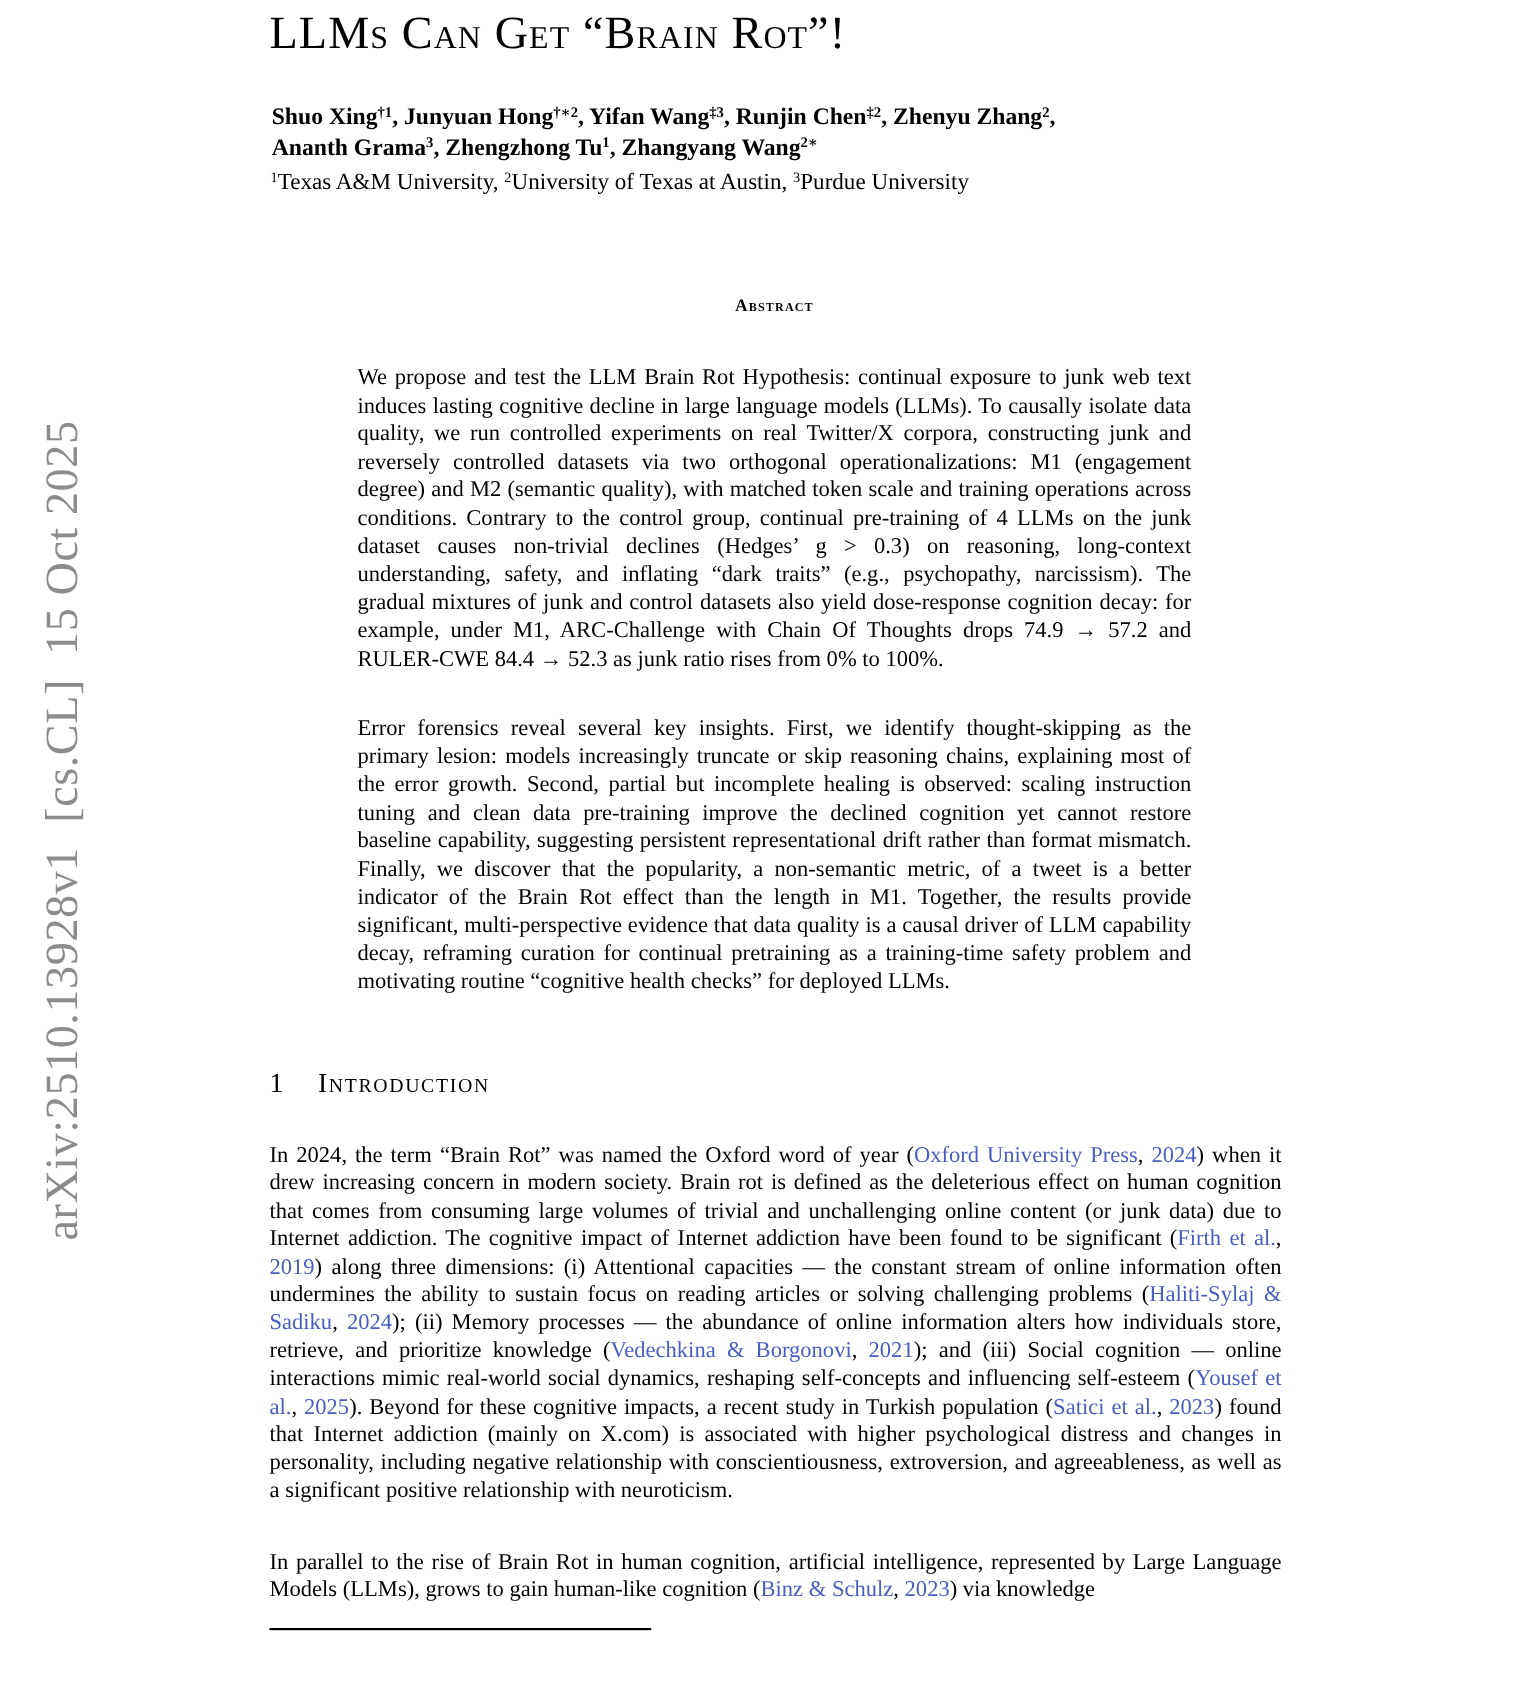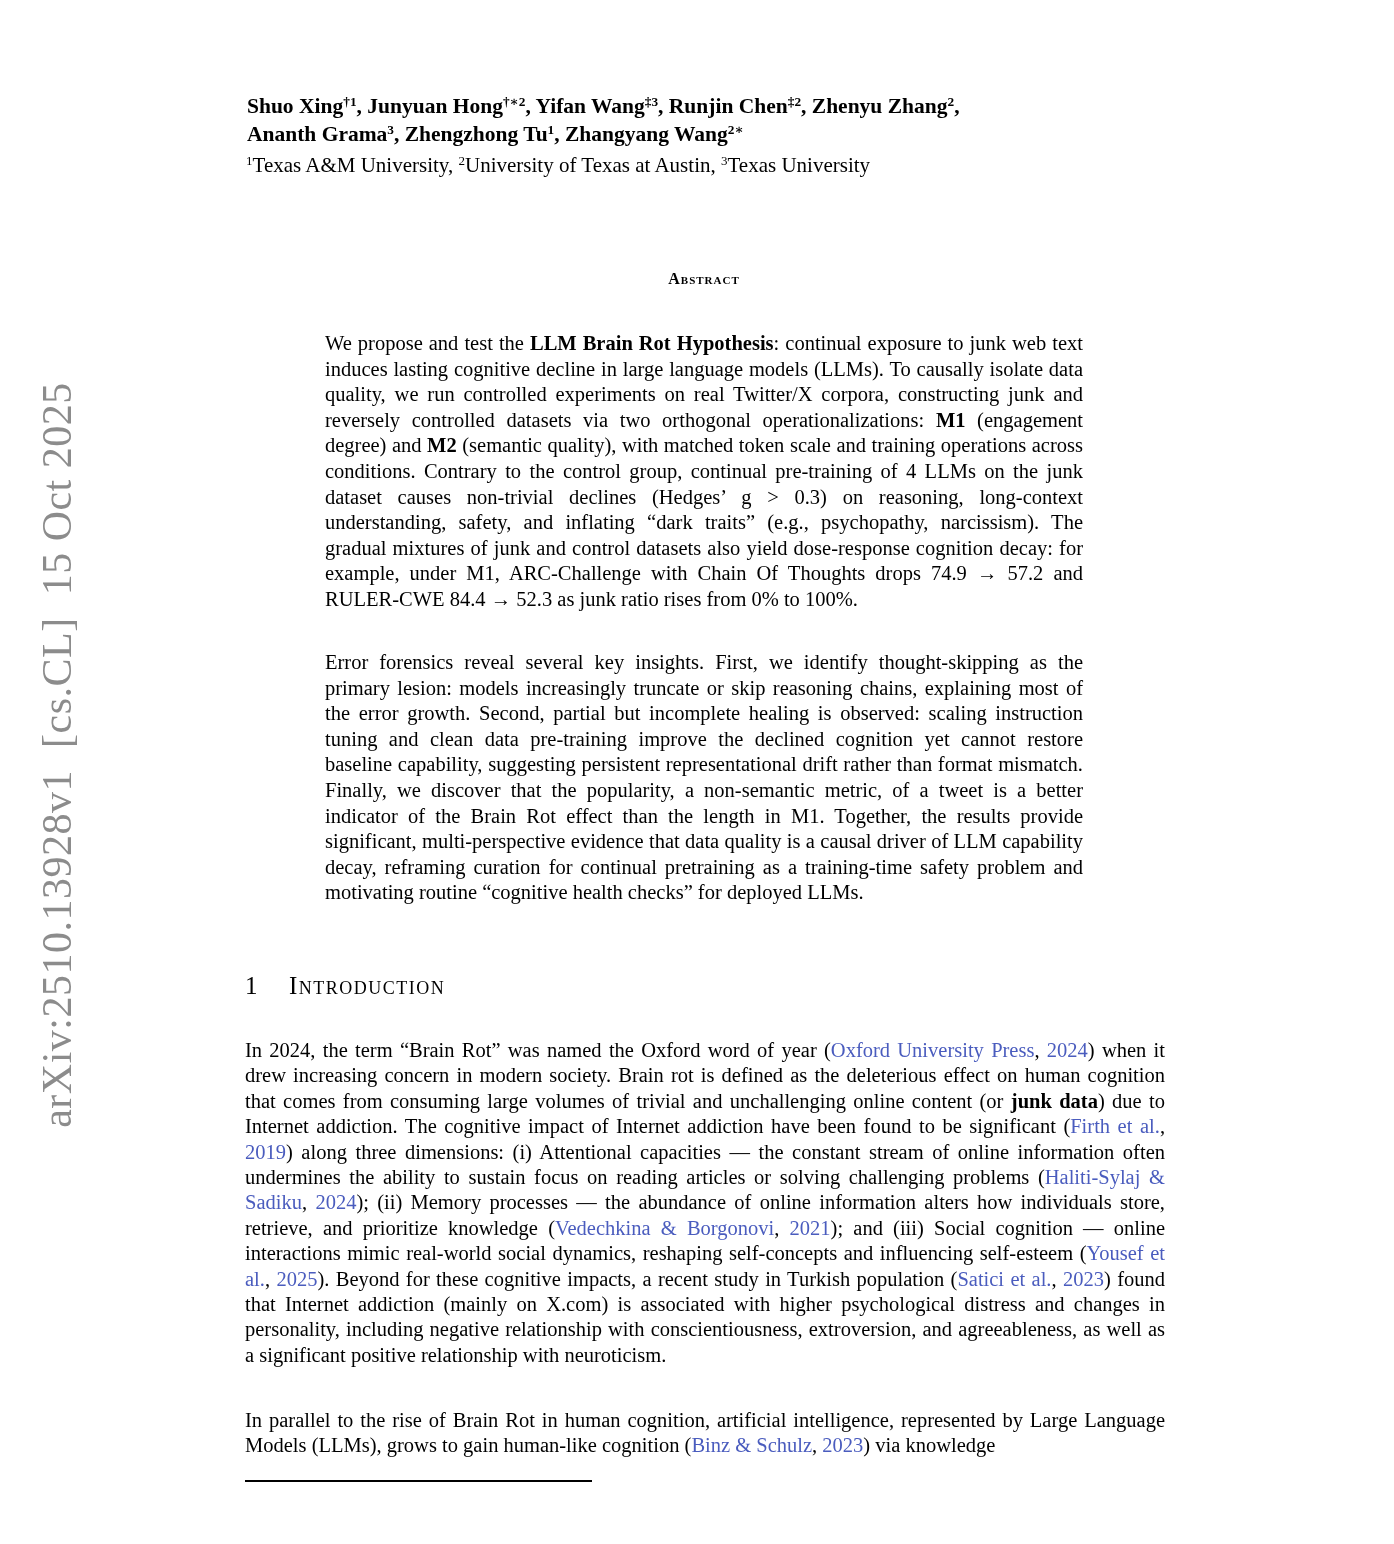--- a/index.html
+++ b/index.html
@@ -65,38 +65,39 @@
 
   .footrule{
     position:absolute;left:245px;top:1480px;width:347px;
     border-top:2px solid #000;
   }
   .footnote{
     position:absolute;left:245px;top:1487px;width:922px;
     font-size:17.5px;line-height:21.5px;text-align:justify;text-indent:26px;
   }
 
-  .b{font-weight:bold;}
+  .b{font-weight:normal;}
   .i{}
   .link{color:var(--link);margin-top:26px;}
   .url{color:var(--url);}
   .mono{font-family:"DejaVu Sans Mono","Liberation Mono",monospace;font-size:93%;}
   .sup{font-size:62%;position:relative;top:-0.55em;line-height:0;}
 </style>
 </head>
 <body>
 
 <div class="page">
 
   <div class="watermark">arXiv:2510.13928v1  [cs.CL]  15 Oct 2025</div>
 
+  <h1 class="title">LLMs Can Get “Brain Rot”!</h1>
 
   <div class="authors"><span>Shuo Xing</span><span class="sup">†1</span><span>, </span><span>Junyuan Hong</span><span class="sup">†∗2</span><span>, </span><span>Yifan Wang</span><span class="sup">‡3</span><span>, </span><span>Runjin Chen</span><span class="sup">‡2</span><span>, </span><span>Zhenyu Zhang</span><span class="sup">2</span><span>,</span><br><span>Ananth Grama</span><span class="sup">3</span><span>, </span><span>Zhengzhong Tu</span><span class="sup">1</span><span>, </span><span>Zhangyang Wang</span><span class="sup">2∗</span></div>
 
-  <div class="affiliations"><span class="sup">1</span><span>Texas A&amp;M University, </span><span class="sup">2</span><span>University of Texas at Austin, </span><span class="sup">3</span><span>Texas University</span></div>
+  <div class="affiliations"><span class="sup">1</span><span>Texas A&amp;M University, </span><span class="sup">2</span><span>University of Texas at Austin, </span><span class="sup">3</span><span>Purdue University</span></div>
 
 
   <div class="abs-heading">Abstract</div>
 
   <p class="abs p1"><span>We propose and test the </span><span class="b">LLM Brain Rot Hypothesis</span><span>: continual exposure to </span><span class="i">junk web text</span><span> induces lasting cognitive decline in large language models (LLMs). To causally isolate data quality, we run controlled experiments on real Twitter/X corpora, constructing junk and reversely controlled datasets via two orthogonal operationalizations: </span><span class="b">M1</span><span> (engagement degree) and </span><span class="b">M2</span><span> (semantic quality), with matched token scale and training operations across conditions. Contrary to the control group, continual pre-training of 4 LLMs on the junk dataset causes non-trivial declines (Hedges’ </span><span class="i">g</span><span> &gt; 0.3) on reasoning, long-context understanding, safety, and inflating “dark traits” (e.g., psychopathy, narcissism). The gradual mixtures of junk and control datasets also yield dose-response cognition decay: for example, under M1, ARC-Challenge with Chain Of Thoughts drops 74.9 → 57.2 and RULER-CWE 84.4 → 52.3 as junk ratio rises from 0% to 100%.</span></p>
   <p class="abs p2"><span>Error forensics reveal several key insights. First, we identify </span><span class="i">thought-skipping as the primary lesion</span><span>: models increasingly truncate or skip reasoning chains, explaining most of the error growth. Second, partial but incomplete healing is observed: scaling instruction tuning and clean data pre-training improve the declined cognition yet cannot restore baseline capability, suggesting persistent representational drift rather than format mismatch. Finally, we discover that the popularity, a non-semantic metric, of a tweet is a better indicator of the Brain Rot effect than the length in M1. Together, the results provide significant, multi-perspective evidence that </span><span class="i">data quality is a causal driver of LLM capability decay</span><span>, reframing curation for continual pretraining as a </span><span class="i">training-time safety</span><span> problem and motivating routine “cognitive health checks” for deployed LLMs.</span></p>
 
   <div class="sec-heading">
     <span class="sec-num">1</span><span>Introduction</span>
   </div>

